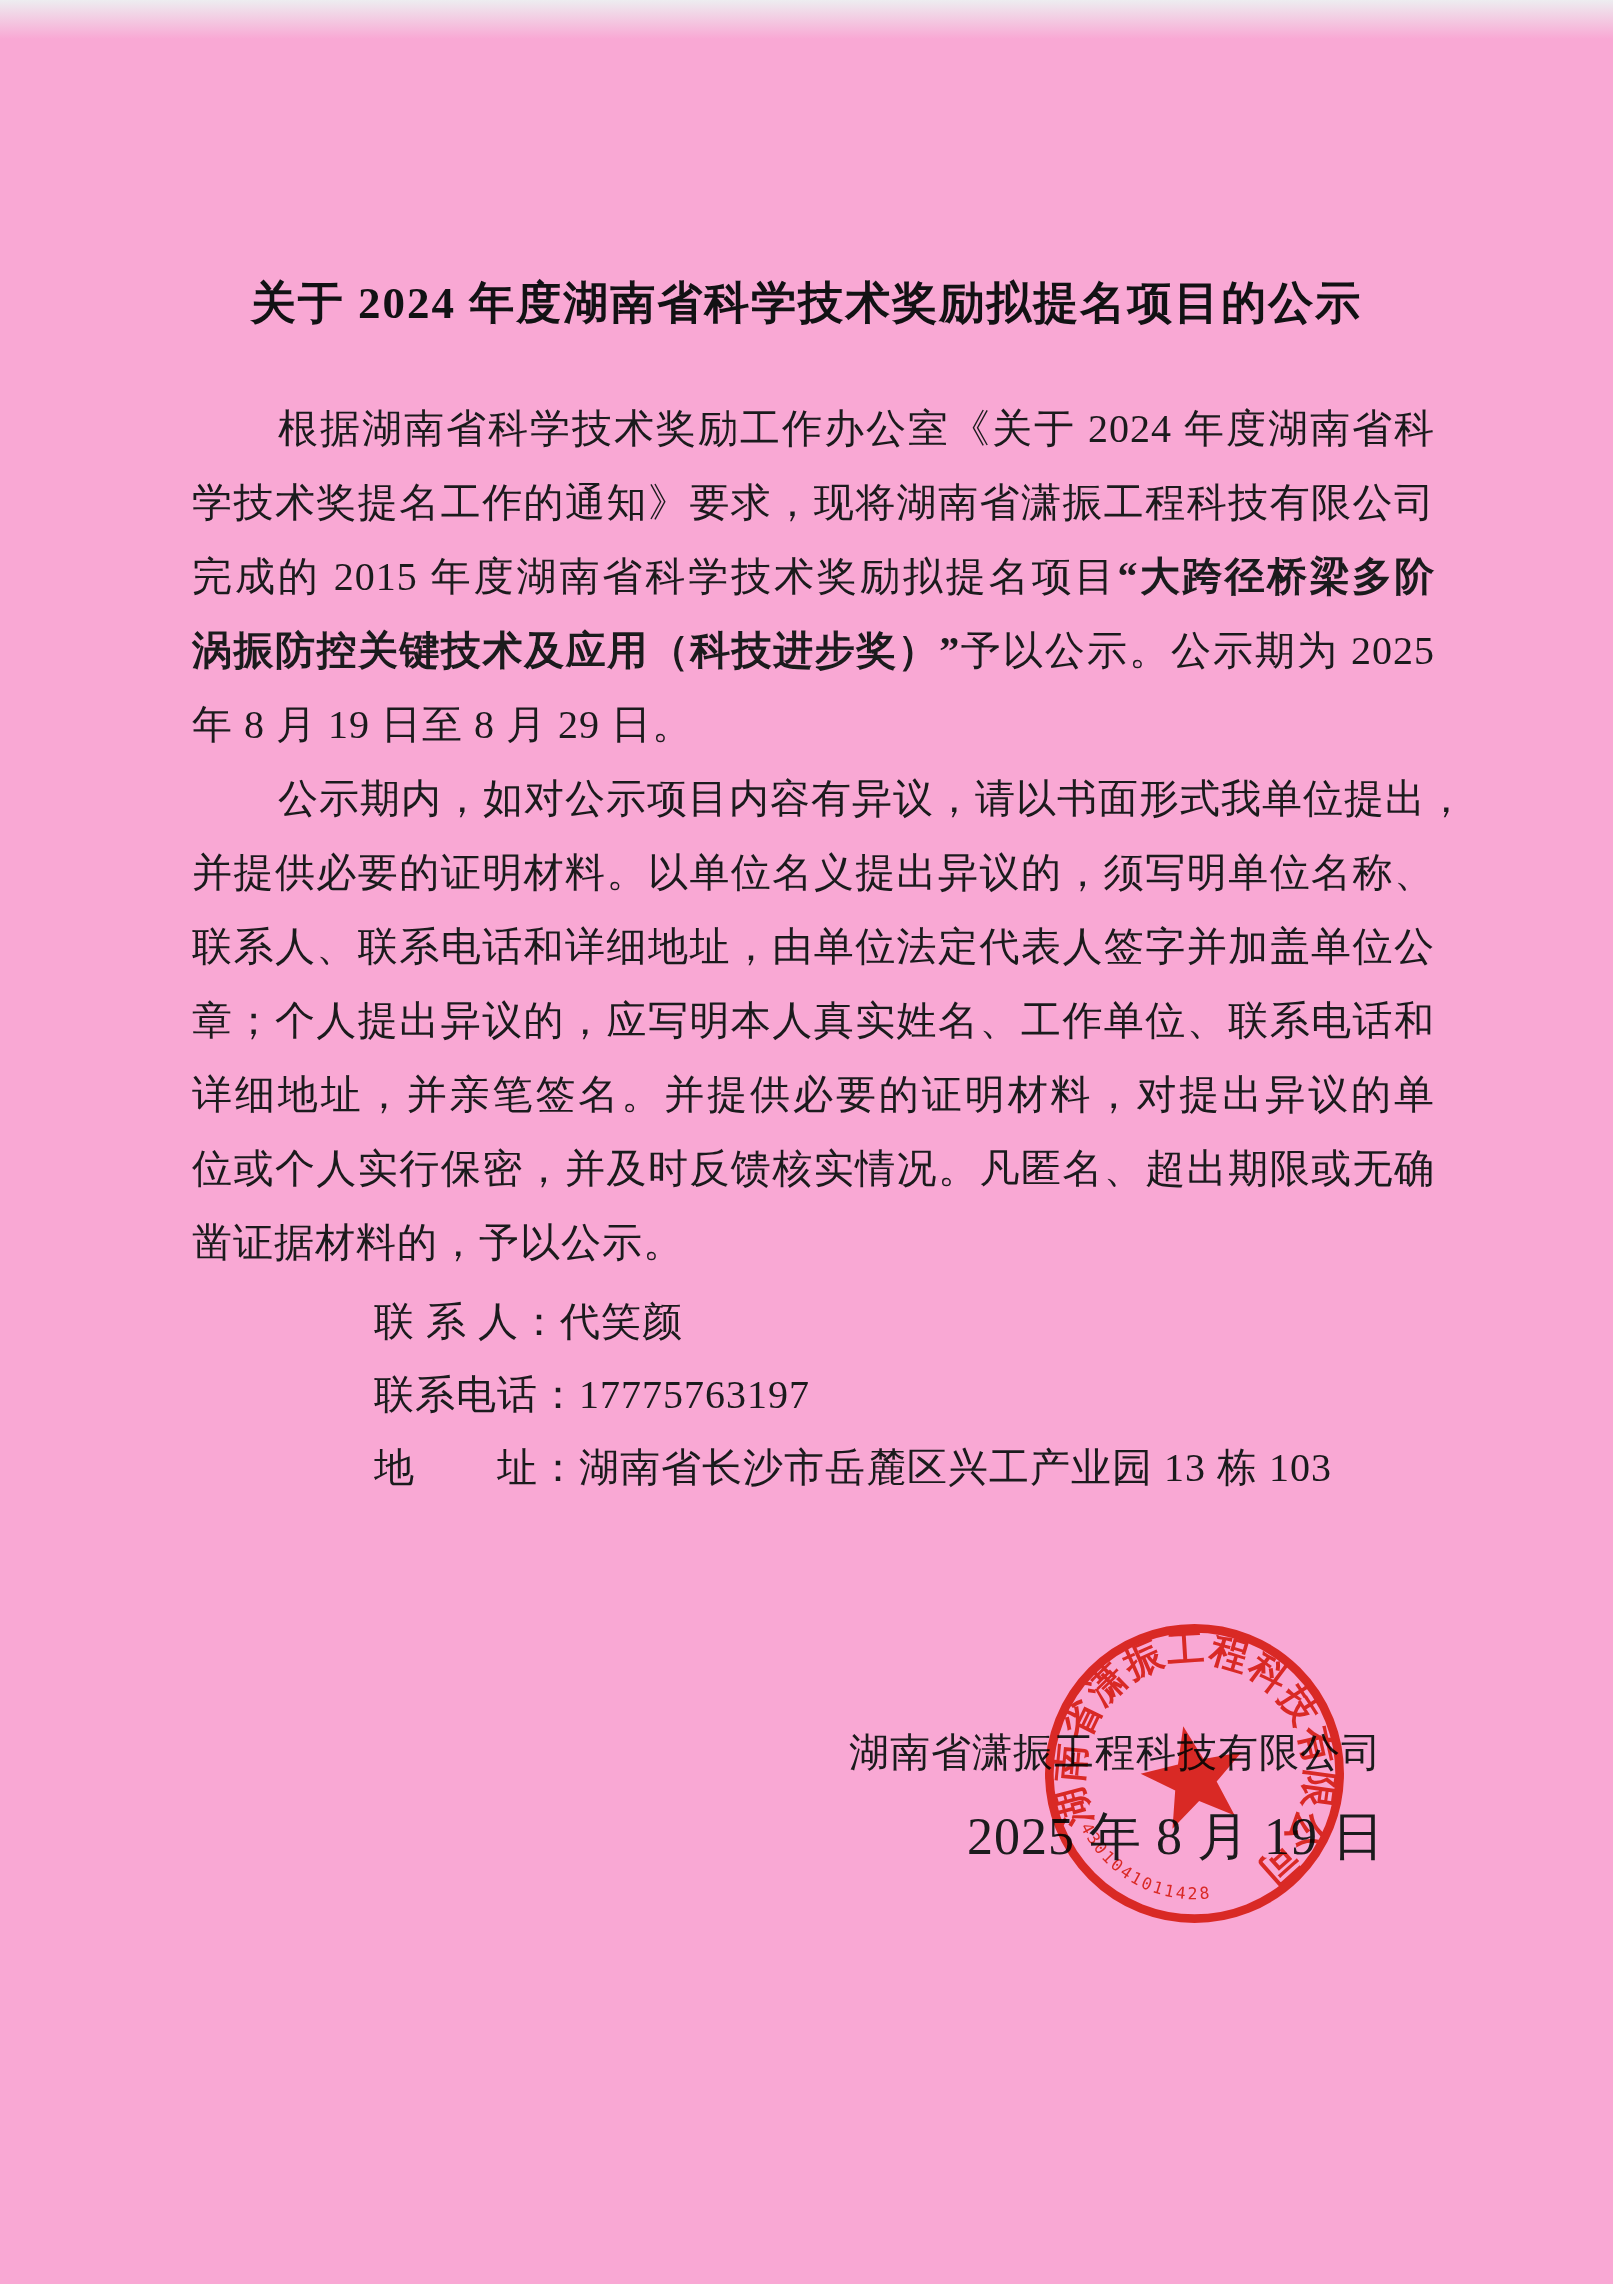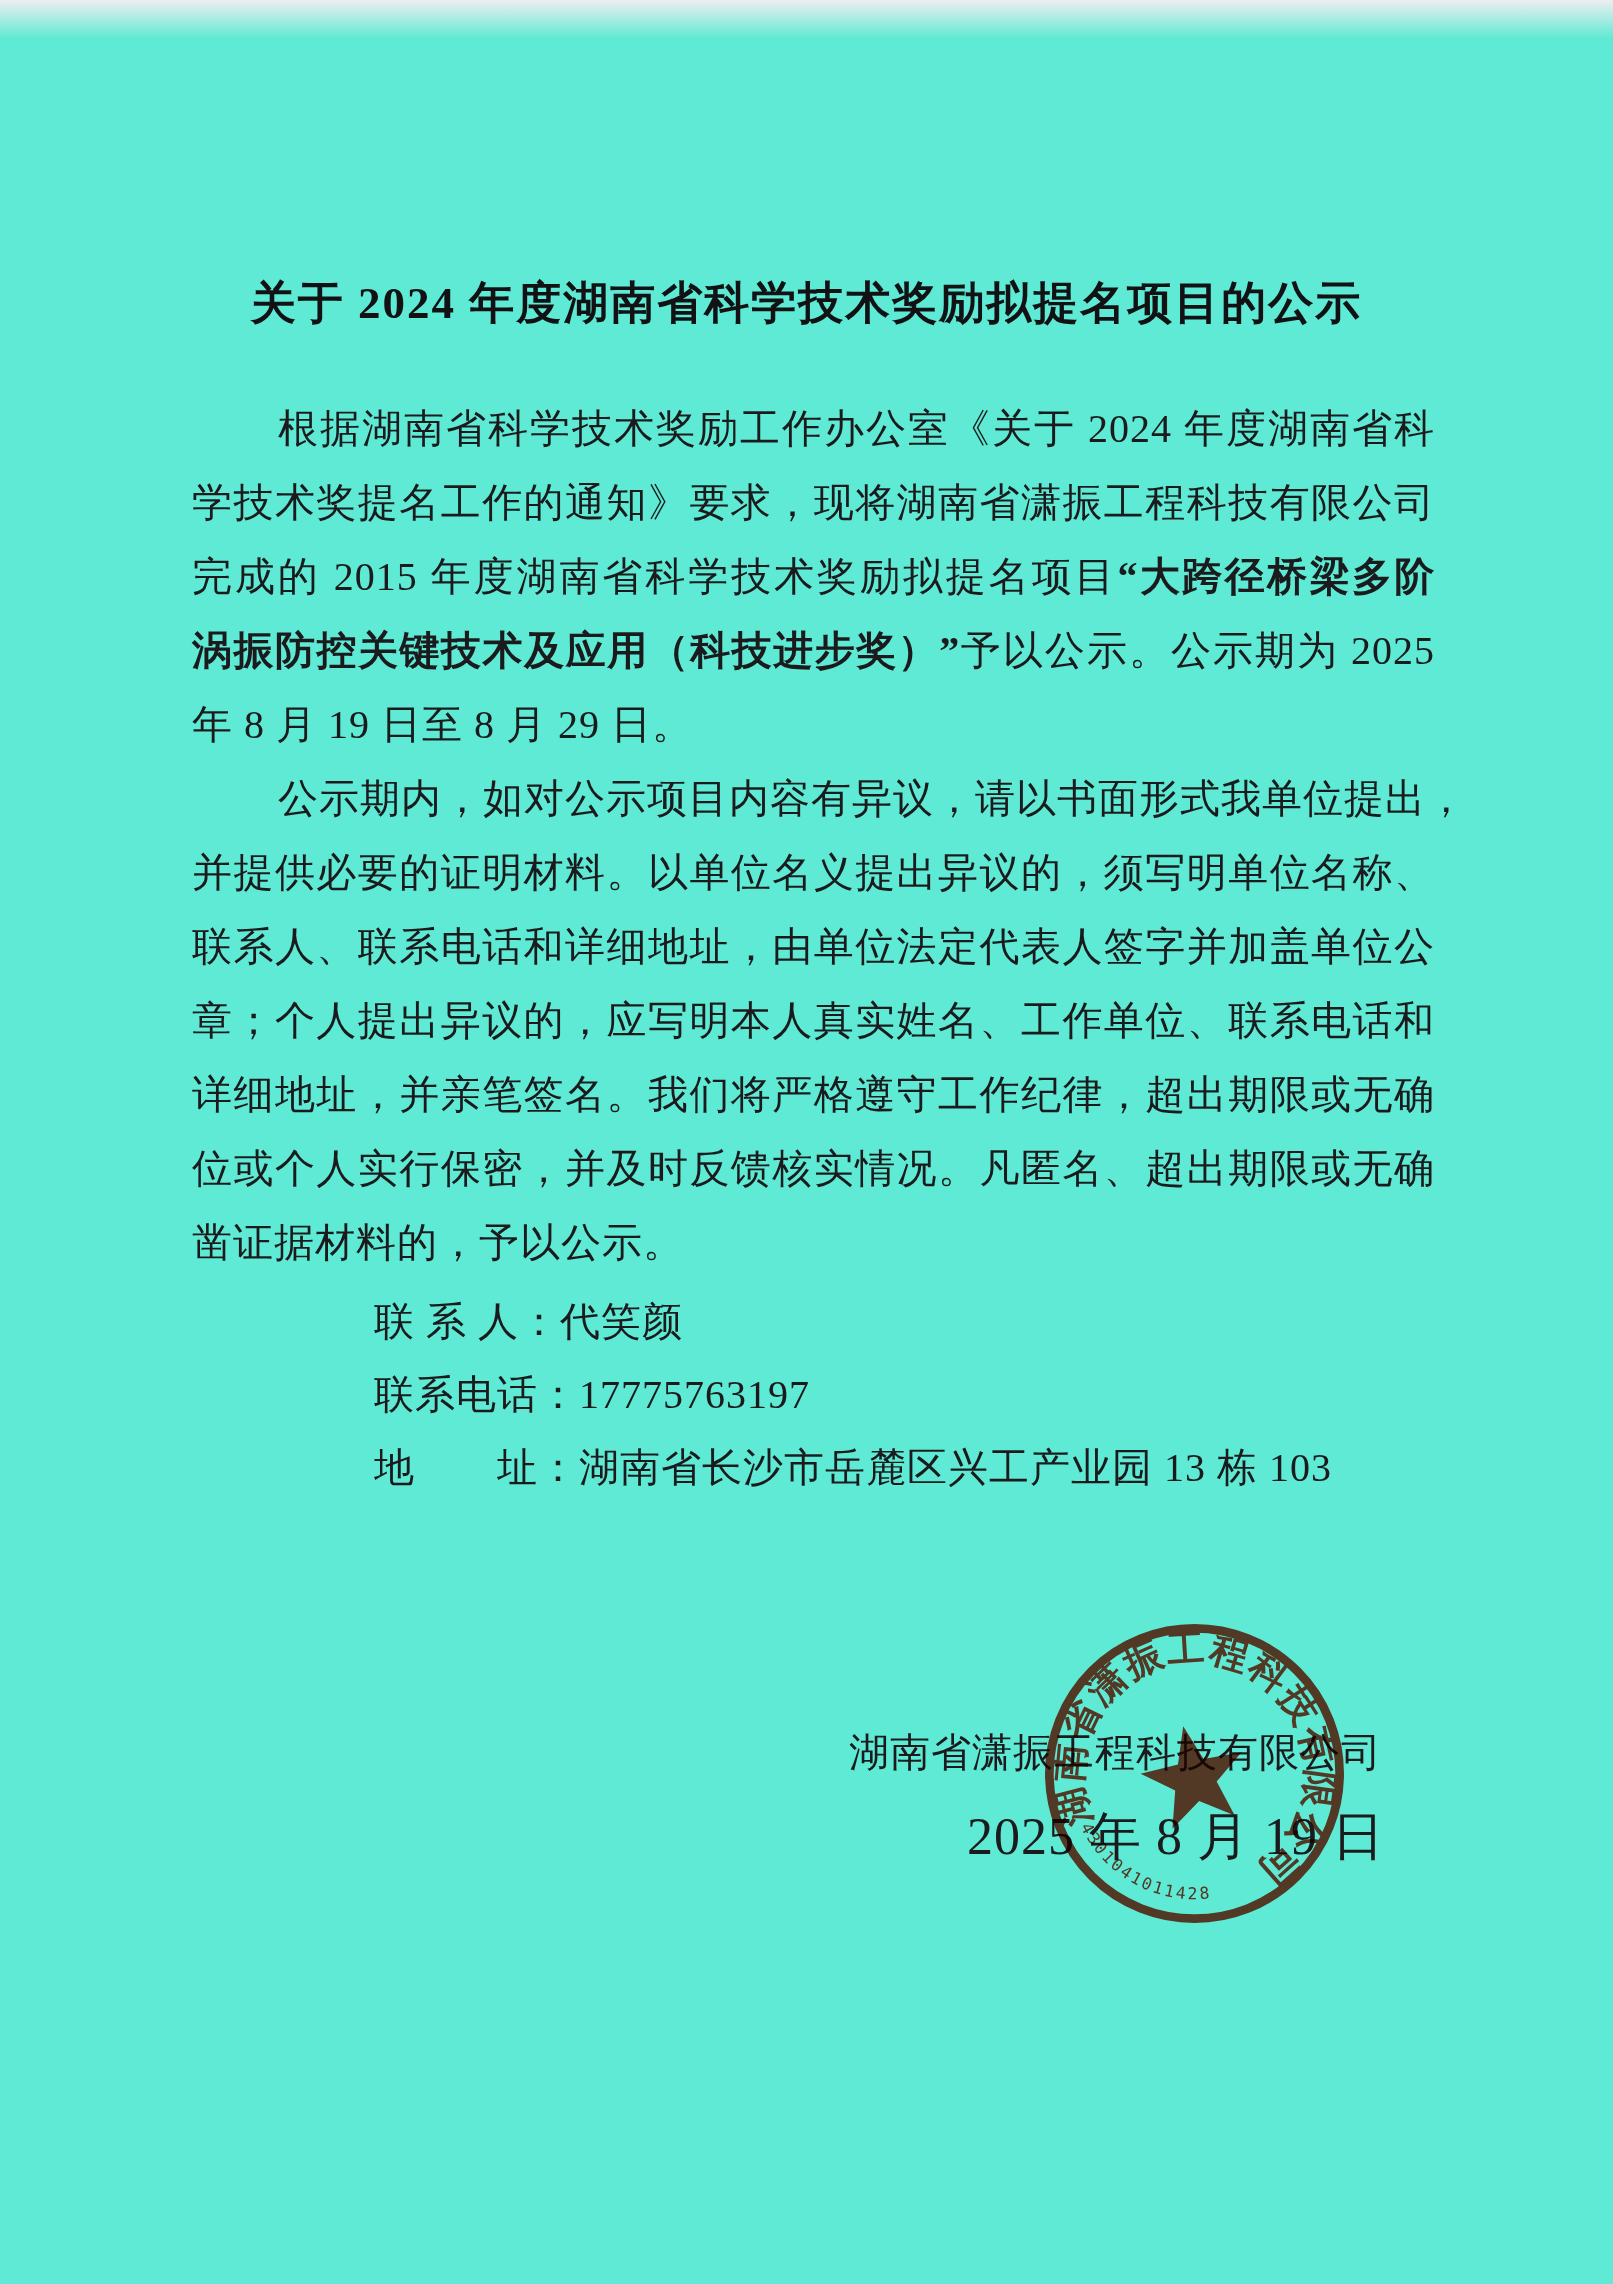--- a/index.html
+++ b/index.html
@@ -1,20 +1,20 @@
 <!DOCTYPE html>
 <html lang="zh"><head>
 <meta charset="utf-8">
 <style>
   html,body{margin:0;padding:0;background:#e8e8ea;}
   .page{
     position:relative;
     width:1613px;height:2285px;
     margin:0 auto;
-    background:#5eead4;
+    background:#f9a8d4;
     font-family:"Liberation Serif","DejaVu Serif",serif;
     color:#1b1b1d;
     overflow:hidden;
   }
   
   .page::before{
     content:"";position:absolute;left:0;top:0;width:100%;height:39px;
     background:linear-gradient(#ededf0,rgba(247,247,248,0));
     pointer-events:none;
   }
@@ -107,21 +107,21 @@
     <div class="line">
       <span>并提供必要的证明材料。以单位名义提出异议的，须写明单位名称、</span>
     </div>
     <div class="line">
       <span>联系人、联系电话和详细地址，由单位法定代表人签字并加盖单位公</span>
     </div>
     <div class="line">
       <span>章；个人提出异议的，应写明本人真实姓名、工作单位、联系电话和</span>
     </div>
     <div class="line">
-      <span>详细地址，并亲笔签名。我们将严格遵守工作纪律，超出期限或无确</span>
+      <span>详细地址，并亲笔签名。并提供必要的证明材料，对提出异议的单</span>
     </div>
     <div class="line">
       <span>位或个人实行保密，并及时反馈核实情况。凡匿名、超出期限或无确</span>
     </div>
     <div class="line short">
       <span>凿证据材料的，予以公示。</span>
     </div>
   </div>
 
   <div class="contacts">

